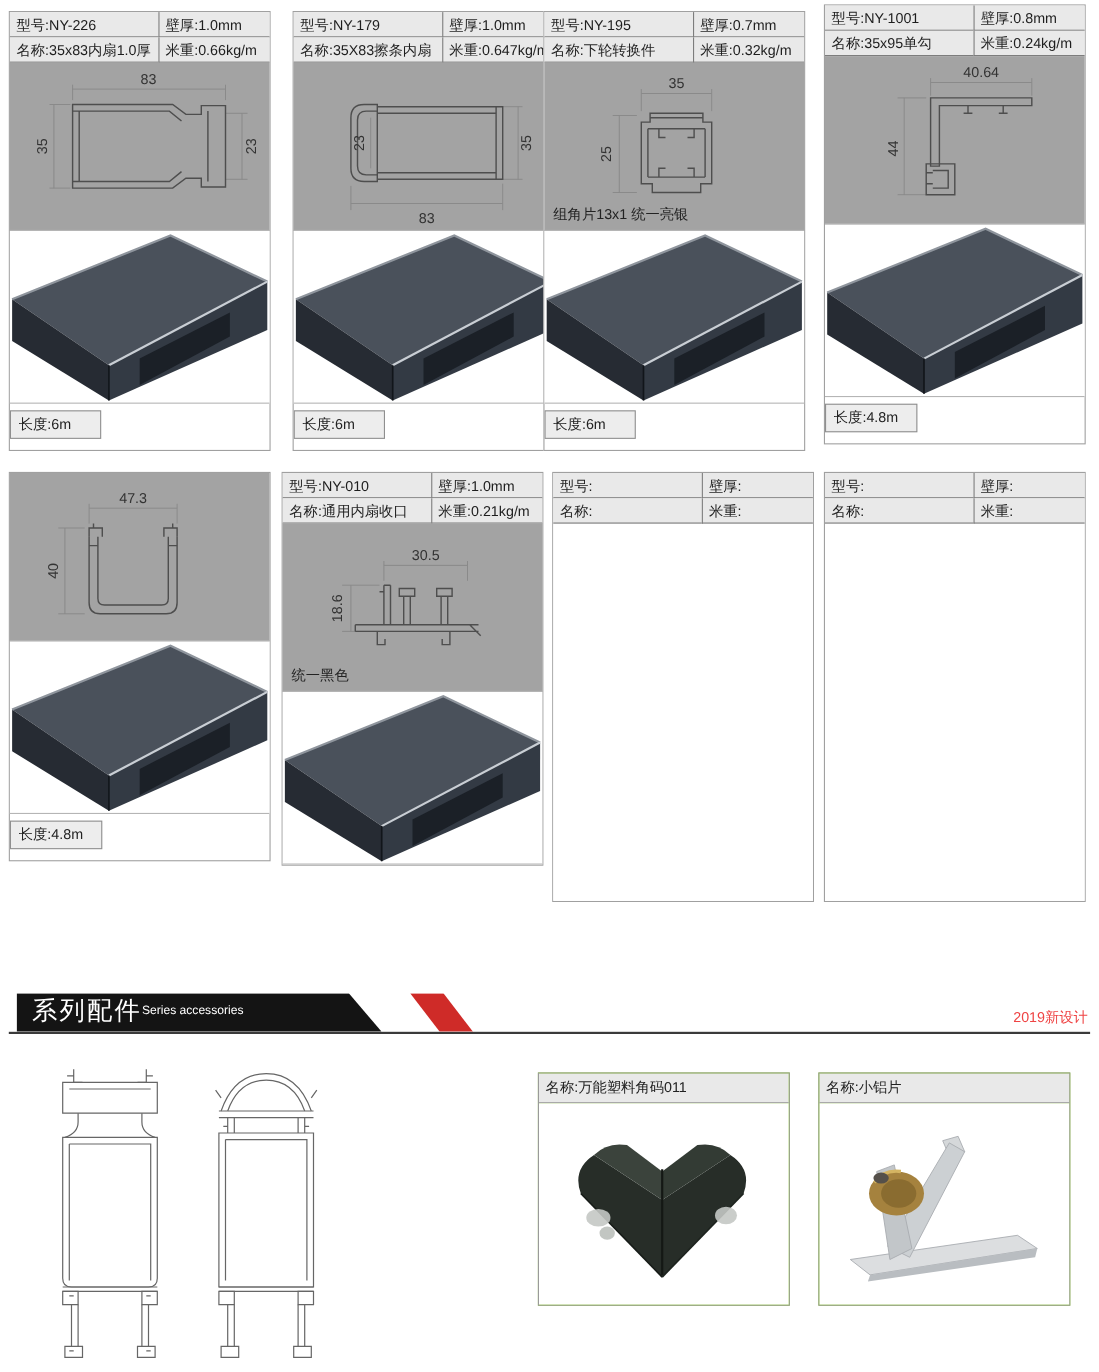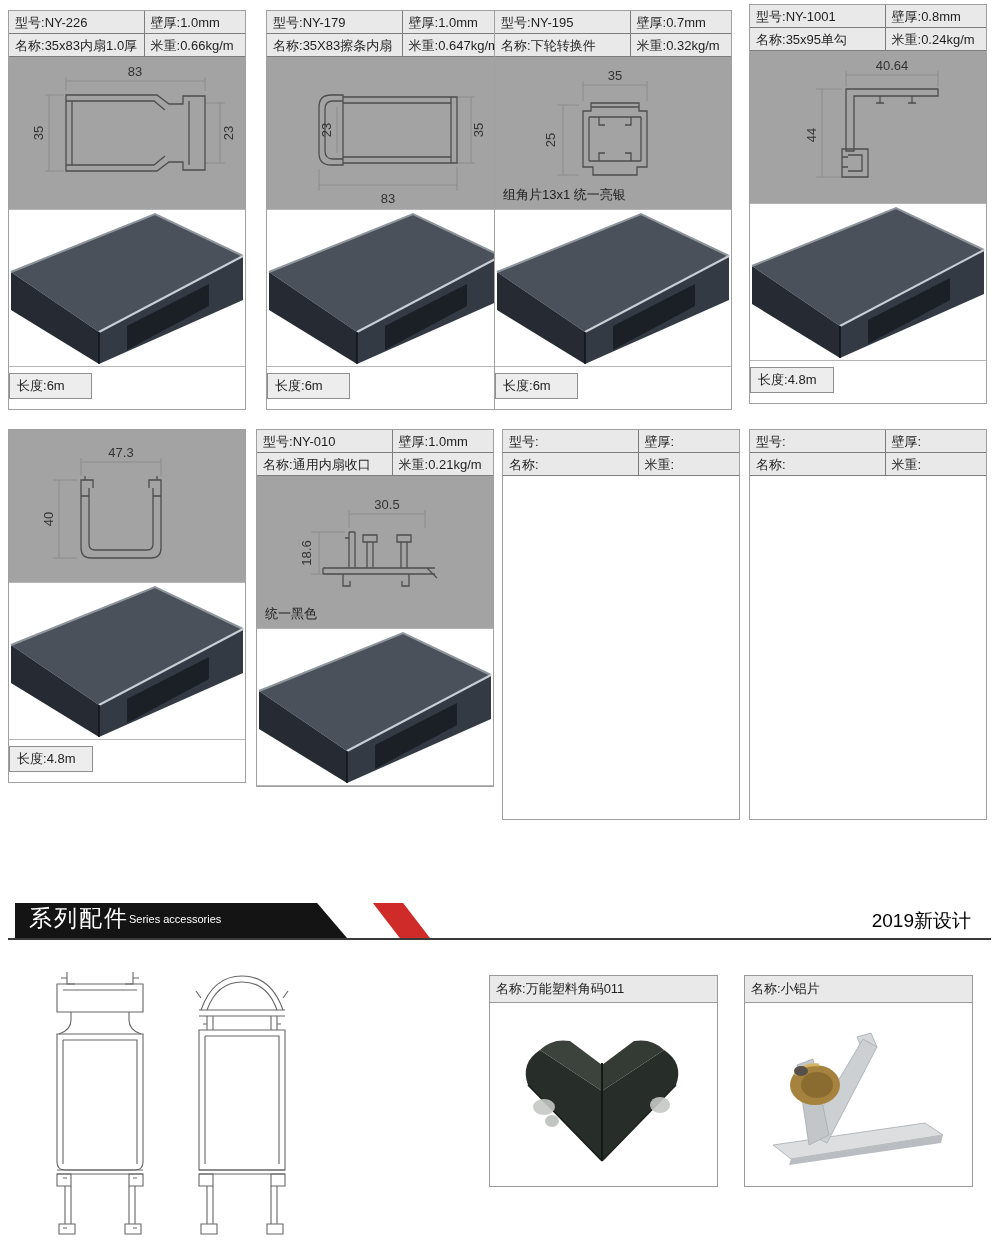--- a/index.html
+++ b/index.html
@@ -33,21 +33,21 @@
     position:absolute;left:7px;top:0;width:332px;height:35px;background:#141414;
     clip-path:polygon(0 0,91% 0,100% 100%,0 100%);
     display:flex;padding-left:14px;box-sizing:border-box;
   }
   .banner .black .cn{color:#fff;font-size:23px;letter-spacing:2px;}
   .banner .black .en{color:#fff;font-size:11px;margin-left:0;margin-top:10px;}
   .banner .red{
     position:absolute;left:338px;top:0;width:84px;height:35px;background:#cf2b28;
     clip-path:polygon(32% 0,68% 0,100% 100%,64% 100%);
   }
-  .banner .badge{position:absolute;right:20px;bottom:6px;font-size:19px;color:#000000;}
+  .banner .badge{position:absolute;right:2px;bottom:6px;font-size:13px;color:#ef4444;}
   .accbox{position:absolute;width:227px;border:1px solid #9a9a9a;background:#84cc16;}
   .accbox .bar{
     background:#e9e9e9;border-bottom:1px solid #9a9a9a;font-size:13px;
     padding:4px 6px;white-space:nowrap;
   }
   .accbox .pic{height:183px;background:#fff;}
   .linedraw{position:absolute;left:35px;top:966px;}
 </style>
 </head>
 <body>

